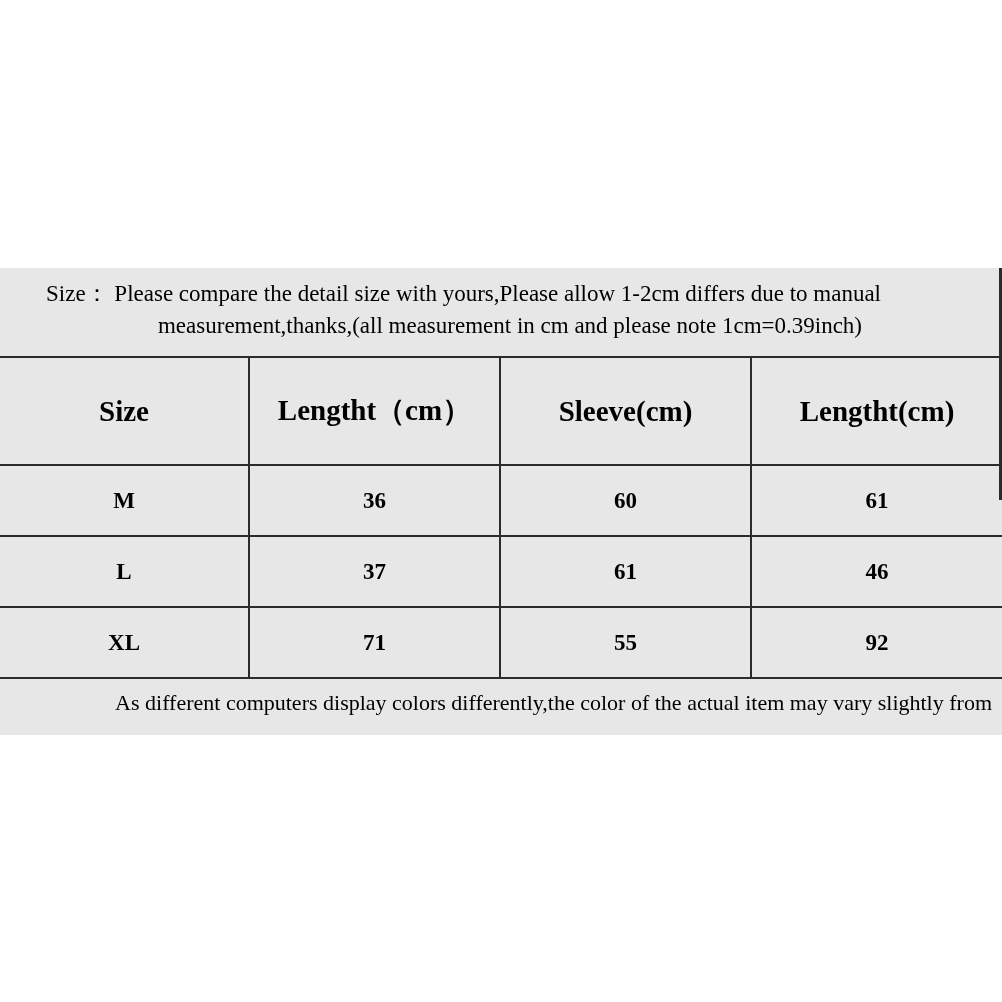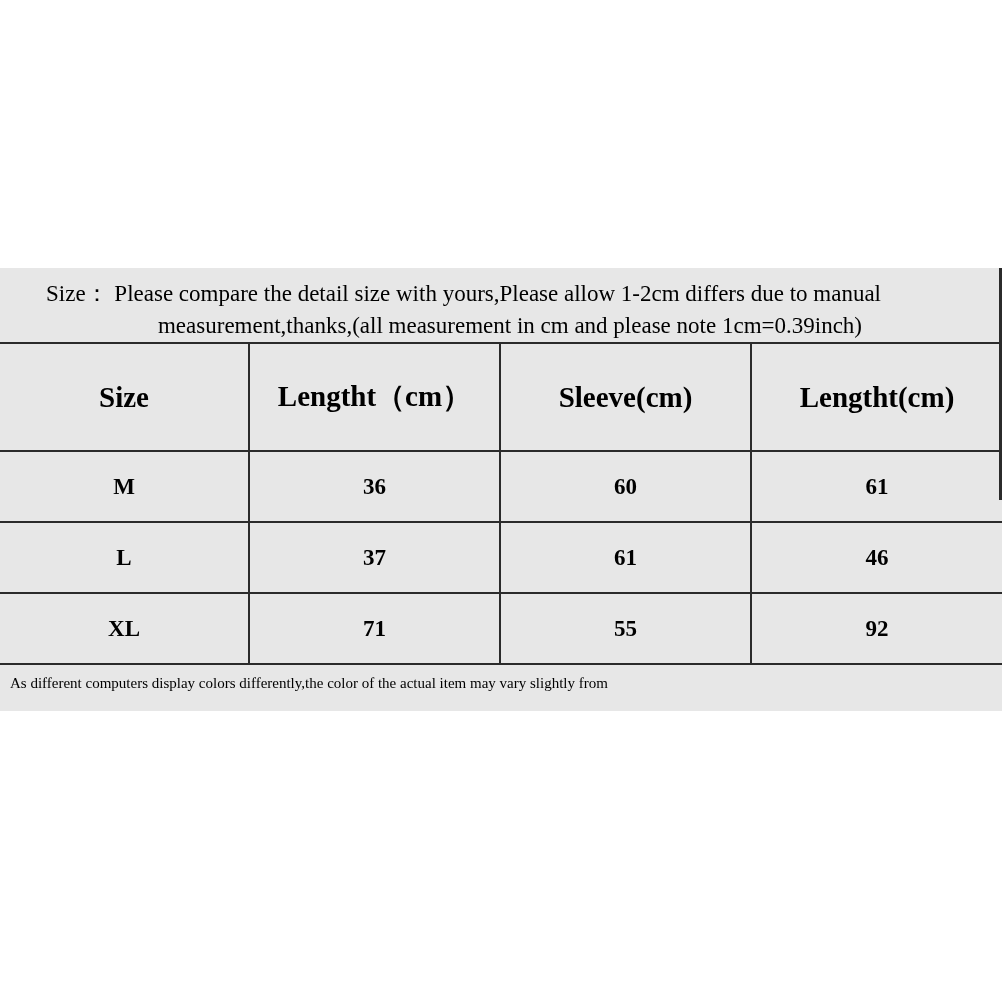--- a/index.html
+++ b/index.html
@@ -15,21 +15,21 @@
   }
   .sheet {
     position: absolute;
     left: 0;
     top: 268px;
     width: 1002px;
     background: #e7e7e7;
     color: #000000;
   }
   .intro {
-    padding: 10px 12px 1px 12px;
+    padding: 10px 12px 15px 12px;
     font-size: 23px;
     line-height: 1.38;
     text-align: center;
   }
   .intro .lead {
     display: inline;
   }
   .intro-line1 {
     display: block;
     text-align: left;
@@ -66,23 +66,23 @@
   table.size-table col.c1 { width: 249px; }
   table.size-table col.c2 { width: 251px; }
   table.size-table col.c3 { width: 251px; }
   table.size-table col.c4 { width: 251px; }
   
   table.size-table tr > *:first-child { border-left: none; }
   table.size-table tr > *:last-child { border-right: none; }
   table.size-table thead tr th { border-top: 2px solid #2b2b2b; }
   .footer {
     padding: 8px 10px 16px 10px;
-    font-size: 15px;
+    font-size: 22px;
     line-height: 1.42;
-    text-align: left;
+    text-align: right;
     background: #e7e7e7;
   }
   .footer-line1 {
     display: block;
     white-space: nowrap;
   }
   .footer-line2 {
     display: block;
     white-space: nowrap;
   }

